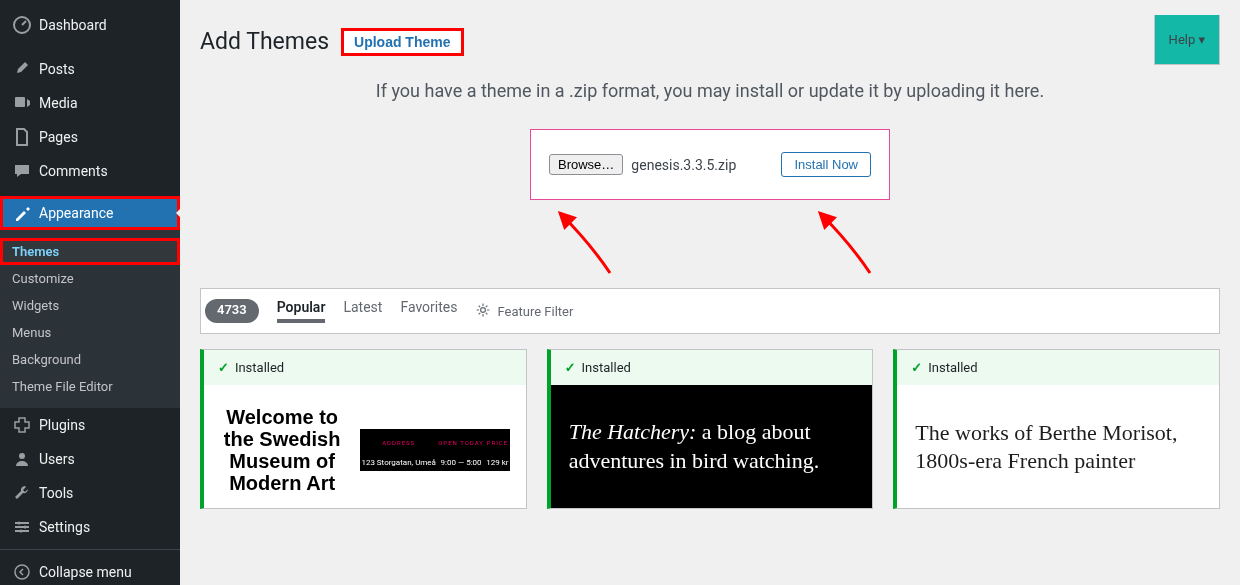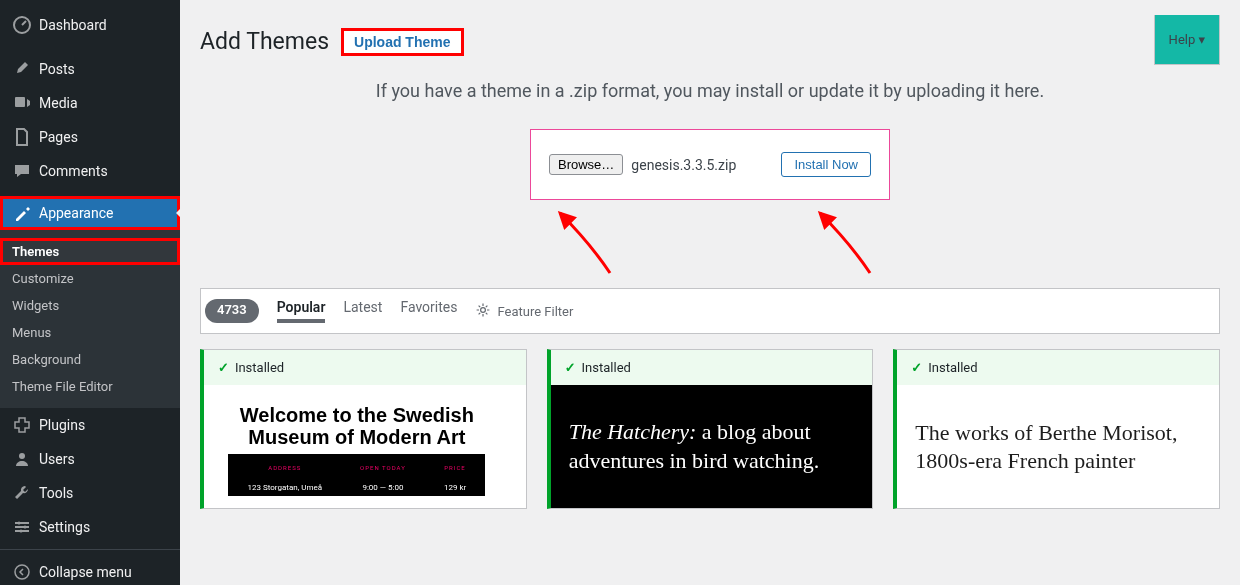--- a/index.html
+++ b/index.html
@@ -8,21 +8,21 @@
 
   
   .sidebar { width:180px; background:#1d2327; color:#f0f0f1; flex-shrink:0; padding-top:8px; }
   .sb-item { display:flex; align-items:center; padding:7px 8px 7px 12px; color:#f0f0f1; font-size:14px; cursor:pointer; gap:7px; }
   .sb-item.active { background:#2271b1; color:#fff; font-weight:400; position:relative; }
   .sb-item.active::after { content:""; position:absolute; right:0; top:50%; transform:translateY(-50%); border:4px solid transparent; border-right-color:#f0f0f1; }
   .sb-icon { width:20px; height:20px; display:flex; align-items:center; justify-content:center; opacity:.6; }
   .sb-item.active .sb-icon { opacity:1; }
   .sb-sub { background:#2c3338; padding:8px 0; }
   .sb-sub-item { padding:6px 12px; font-size:13px; color:#c3c4c7; cursor:pointer; }
-  .sb-sub-item.current { color:#ffffff; font-weight:600; }
+  .sb-sub-item.current { color:#7dd3fc; font-weight:600; }
   .sb-sep { border-top:1px solid #3c434a; margin:5px 0; }
   .hl-red { outline:3px solid #ff0000; outline-offset:-3px; }
   .hl-red-sub { outline:3px solid #ff0000; outline-offset:-3px; background:#32373c !important; }
 
   
   .main { flex:1; padding:10px 20px; overflow:hidden; position:relative; }
   .help-tab { position:absolute; top:15px; right:20px; border:1px solid #c3c4c7; border-top:none; background:#14b8a6; padding:17px 14px; font-size:13px; cursor:pointer; }
   .header { display:flex; gap:12px; margin:18px 0 24px 0; }
   .page-title { font-size:23px; font-weight:400; color:#1d2327; }
   .upload-btn { border:3px solid #ff0000; padding:3px 10px; font-size:14px; color:#2271b1; font-weight:600; background:#fff; cursor:pointer; }
@@ -231,21 +231,21 @@
         <span>Feature Filter</span>
       </span>
     </div>
 
     <div class="themes">
       <div class="theme-card">
         <div class="theme-status">
             <span class="check-ico">✓</span>
             <span>Installed</span>
           </div>
-        <div class="theme-preview pv-light" style="flex-direction:column;padding:0 16px 0 0">
+        <div class="theme-preview pv-light" style="flex-direction:row;padding:0 16px 0 0">
           <div class="pv1-title" style="padding:6px 10px 0"><span>Welcome to the Swedish</span><br><span>Museum of Modern Art</span></div>
           <div class="pv1-strip" style="width:84%;">
             <div class="pv1-col">
                 <span class="lbl">ADDRESS</span>
                 <span class="val">123 Storgatan, Umeå</span>
               </div>
             <div class="pv1-col">
                 <span class="lbl">OPEN TODAY</span>
                 <span class="val">9:00 — 5:00</span>
               </div>

